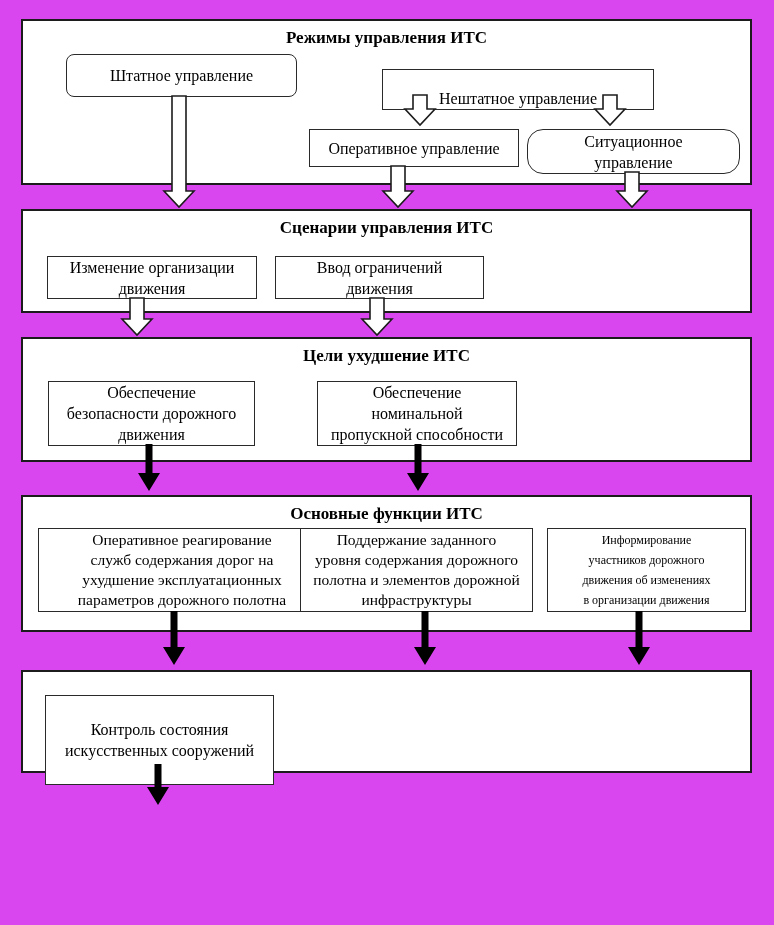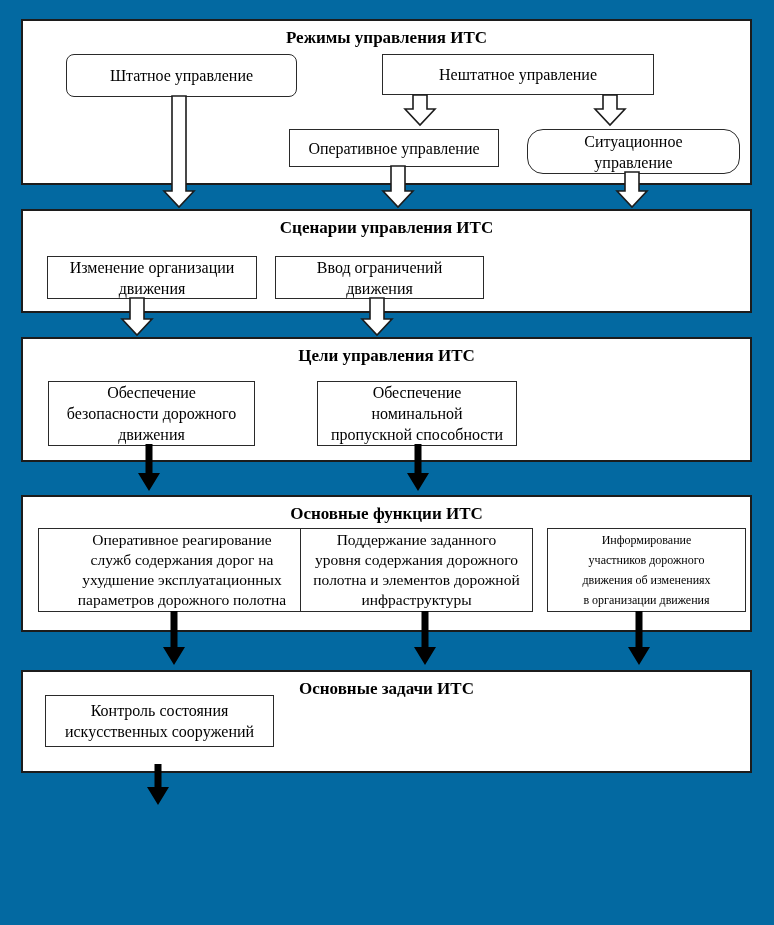--- a/index.html
+++ b/index.html
@@ -1,19 +1,19 @@
 <!DOCTYPE html>
 <html><head>
 <meta charset="utf-8">
 <style>
   html,body{margin:0;padding:0;background:#ffffff;}
   #canvas{
     position:relative;
     width:774px;height:925px;
-    background:#0369a1;
+    background:#d946ef;
     font-family:"Liberation Serif","DejaVu Serif",serif;
     color:#000;
     overflow:hidden;
   }
   .section{
     position:absolute;
     left:21px;width:731px;
     border:2px solid #1c1c1c;
     background:#ffffff;
     box-sizing:border-box;
@@ -60,24 +60,24 @@
 </head>
 <body>
 
 <div id="canvas">
 
   <div class="section" style="top:19px;height:166px;">
     <div class="section-title">Режимы управления ИТС</div>
     <div class="node" style="left:43px;top:33px;width:231px;height:43px;border-radius:8px;">
       <span class="label">Штатное управление</span>
     </div>
-    <div class="node" style="left:359px;top:33px;width:272px;height:41px;">
+    <div class="node" style="left:359px;top:48px;width:272px;height:41px;align-items:flex-end;">
       <span class="label">Нештатное управление</span>
     </div>
-    <div class="node" style="left:266px;top:108px;width:210px;height:38px;justify-content:center;">
+    <div class="node" style="left:286px;top:108px;width:210px;height:38px;justify-content:center;">
       <span class="label">Оперативное управление</span>
     </div>
     <div class="node" style="left:504px;top:108px;width:213px;height:45px;border-radius:16px;">
       <span class="label">Ситуационное
 управление</span>
     </div>
   </div>
 
   <div class="section" style="top:209px;height:104px;">
     <div class="section-title">Сценарии управления ИТС</div>
@@ -85,21 +85,21 @@
       <span class="label">Изменение организации
 движения</span>
     </div>
     <div class="node" style="left:252px;top:45px;width:209px;height:43px;">
       <span class="label">Ввод ограничений
 движения</span>
     </div>
   </div>
 
   <div class="section" style="top:337px;height:125px;">
-    <div class="section-title">Цели управления ИТС</div>
+    <div class="section-title">Цели ухудшение ИТС</div>
     <div class="node" style="left:25px;top:42px;width:207px;height:65px;">
       <span class="label">Обеспечение
 безопасности дорожного
 движения</span>
     </div>
     <div class="node" style="left:294px;top:42px;width:200px;height:65px;">
       <span class="label">Обеспечение
 номинальной
 пропускной способности</span>
     </div>
@@ -121,22 +121,21 @@
     </div>
     <div class="node" style="left:524px;top:31px;width:199px;height:84px;">
       <span class="label" style="font-size:12px;line-height:20px;">Информирование
 участников дорожного
 движения об изменениях
 в организации движения</span>
     </div>
   </div>
 
   <div class="section" style="top:670px;height:103px;">
-    <div class="section-title">Основные задачи ИТС</div>
-    <div class="node" style="left:22px;top:23px;width:229px;height:52px;">
+    <div class="node" style="left:22px;top:23px;width:229px;height:90px;">
       <span class="label">Контроль состояния
 искусственных сооружений</span>
     </div>
   </div>
 
 
   <svg id="arrow-layer" width="774" height="925" viewBox="0 0 774 925">
 
     <path d="M172,96 L172,191 L164,191 L179,207 L194,191 L186,191 L186,96 Z" fill="#ffffff" stroke="#1c1c1c" stroke-width="1.6"></path>
     <path d="M413,95 L413,109 L405,109 L420,125 L435,109 L427,109 L427,95 Z" fill="#ffffff" stroke="#1c1c1c" stroke-width="1.6"></path>

